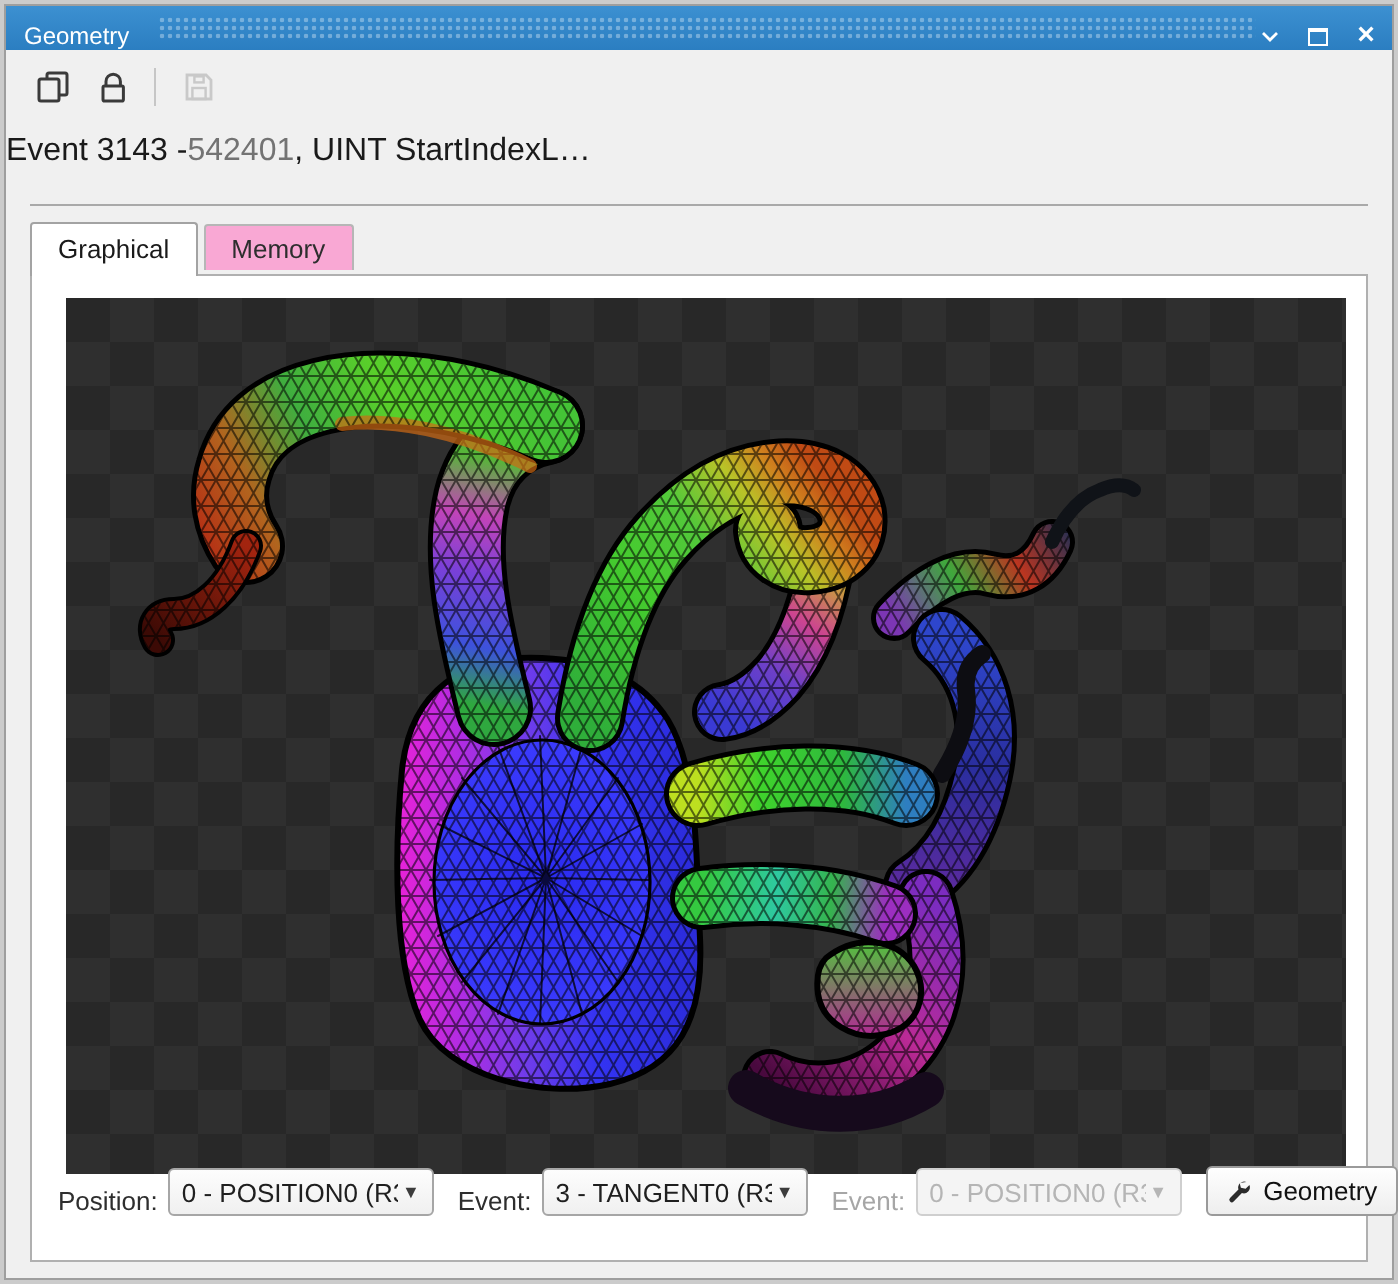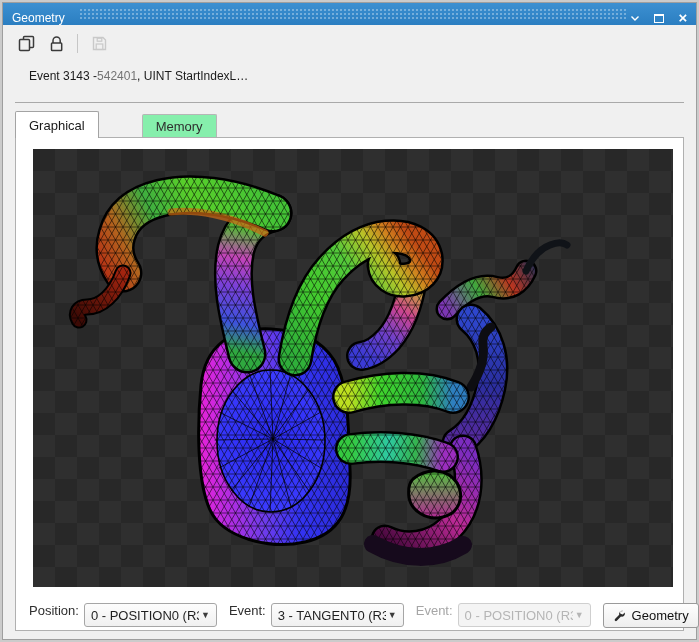--- a/index.html
+++ b/index.html
@@ -39,58 +39,58 @@
   .close-glyph { color:#fff; font-size:15px; font-weight:bold; line-height:10px; }
 
   
   .toolbar { height:32px; display:flex; align-items:center; padding:4px 0 0 12px; gap:8px; }
   .tool-btn { width:22px; height:22px; display:flex; align-items:center; justify-content:center; }
   .tool-sep { width:1px; height:19px; background:#c6c6c6; margin:0 2px; }
 
   
   .event-row {
     height:38px; display:flex; align-items:center;
-    padding-left:26px; font-size:12px; color:#1a1a1a;
+    padding-left:0; font-size:16px; color:#1a1a1a;
     white-space:nowrap; overflow:hidden;
   }
   .ev-call { color:#00008b; font-weight:bold; margin-left:7px; }
   .ev-val { color:#737373; }
 
   .hsep { height:1px; background:#a9a9a9; margin:7px 12px 0 12px; }
 
   
-  .tabs { margin:7px 0 0 12px; display:flex; align-items:flex-end; height:27px; position:relative; z-index:2;gap:40px; }
+  .tabs { margin:7px 0 0 12px; display:flex; align-items:center; height:27px; position:relative; z-index:2; }
   .tab { font-size:13px; color:#1a1a1a; display:flex; align-items:center; padding:0 13px; cursor:default; }
   .tab.active {
     background:#ffffff; border:1px solid #a3a3a3; border-bottom:none;
     border-radius:2px 2px 0 0; height:27px; margin-bottom:-1px;
   }
   .tab.inactive {
-    background:#86efac; border:1px solid #b6b6b6; border-bottom:none;
+    background:#f9a8d4; border:1px solid #b6b6b6; border-bottom:none;
     border-radius:2px 2px 0 0; height:23px; margin-left:3px; color:#2e2e2e;
   }
 
   
   .tab-panel {
     margin:0 12px; background:#ffffff; border:1px solid #b0b0b0;
     height:494px; position:relative; z-index:1;
   }
   .viewport {
     position:absolute; left:17px; top:11px; width:640px; height:438px;
     background-color:#282828;
     background-image:conic-gradient(#2f2f2f 25%, #282828 0 50%, #2f2f2f 0 75%, #282828 0);
     background-size:44px 44px;
     overflow:hidden;
   }
   .viewport svg { display:block; }
 
   
   .controls {
-    position:absolute; left:13px; right:8px; bottom:2px;
-    display:flex; align-items:flex-start; font-size:13px; color:#2e2e2e;margin-top:41px;
+    position:absolute; left:13px; right:8px; bottom:22px;
+    display:flex; align-items:flex-end; font-size:13px; color:#2e2e2e;margin-top:41px;
   }
   .ctl-label { margin-right:5px; }
   .ctl-label.disabled { color:#a6a6a6; }
   .dd {
     width:133px; height:24px; border:1px solid #a6a6a6; border-radius:3px;
     background:linear-gradient(#fdfdfd,#f0f0f0);
     display:flex; align-items:center; padding:0 6px; margin-right:12px;
     font-size:13px; color:#1f1f1f; cursor:default;
   }
   .dd .txt { flex:1; overflow:hidden; white-space:nowrap; }

